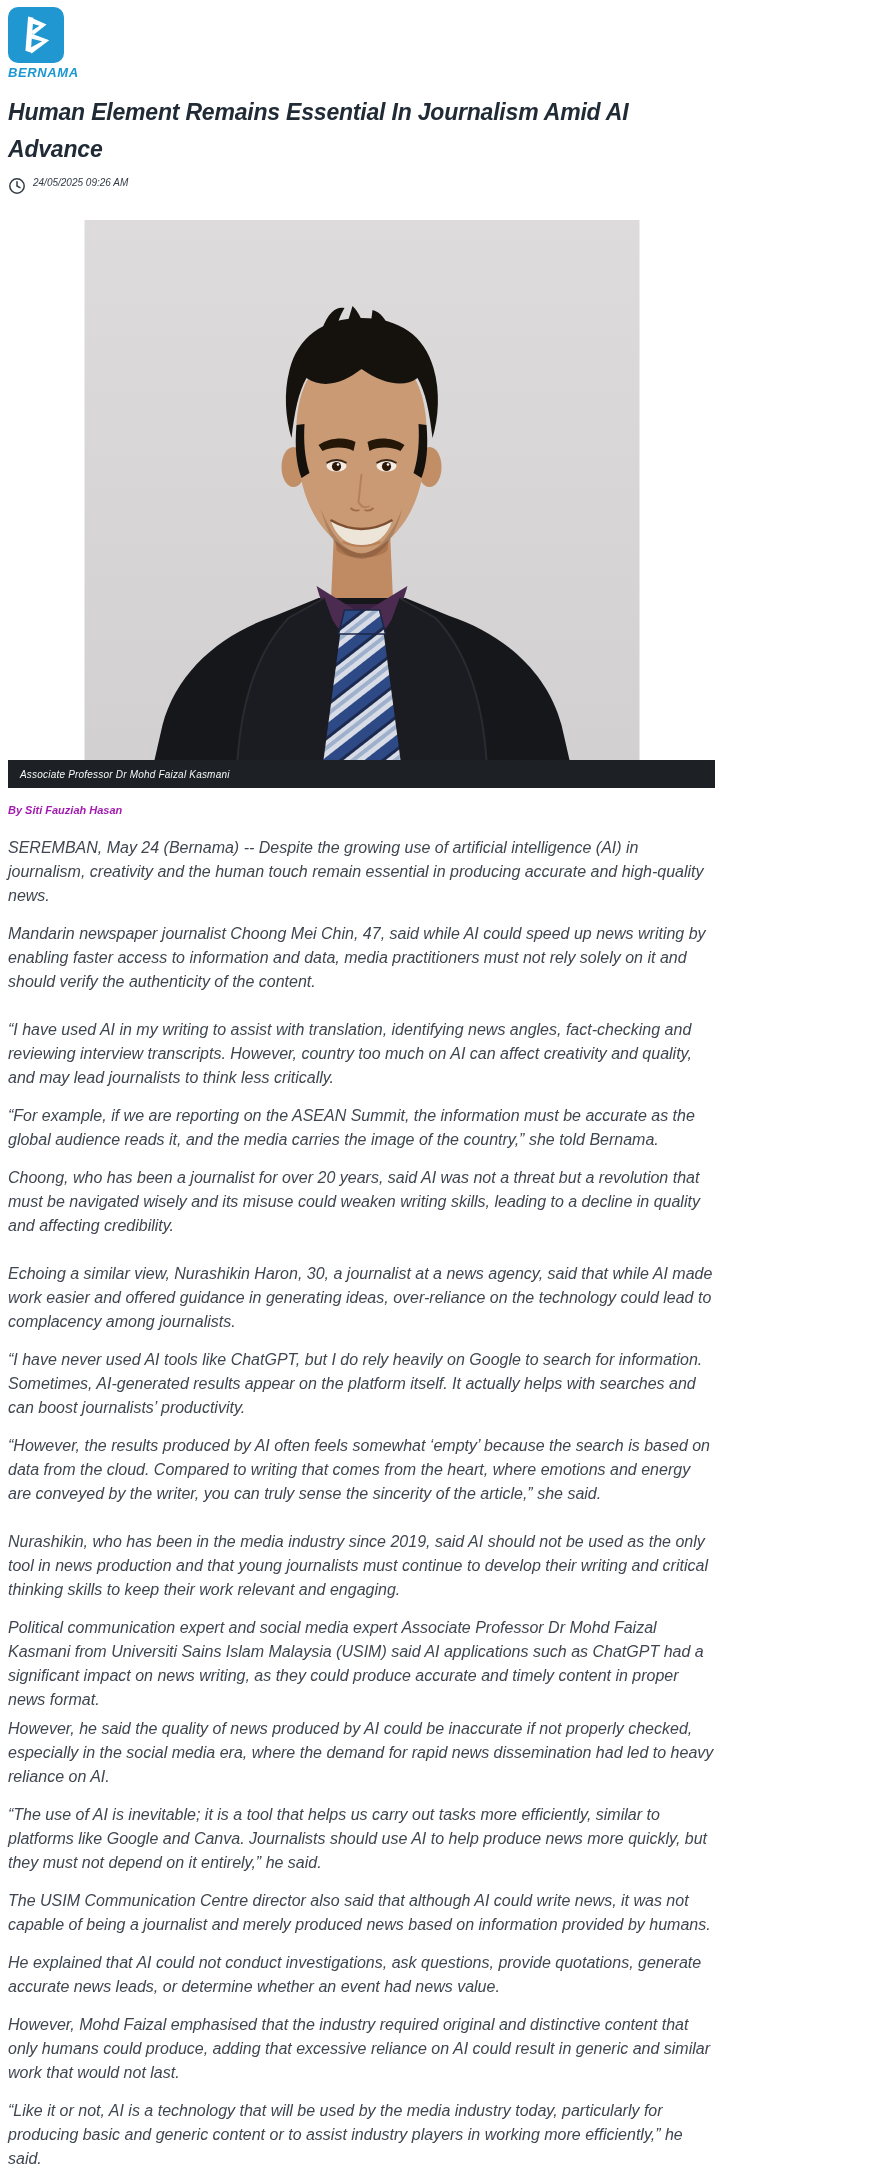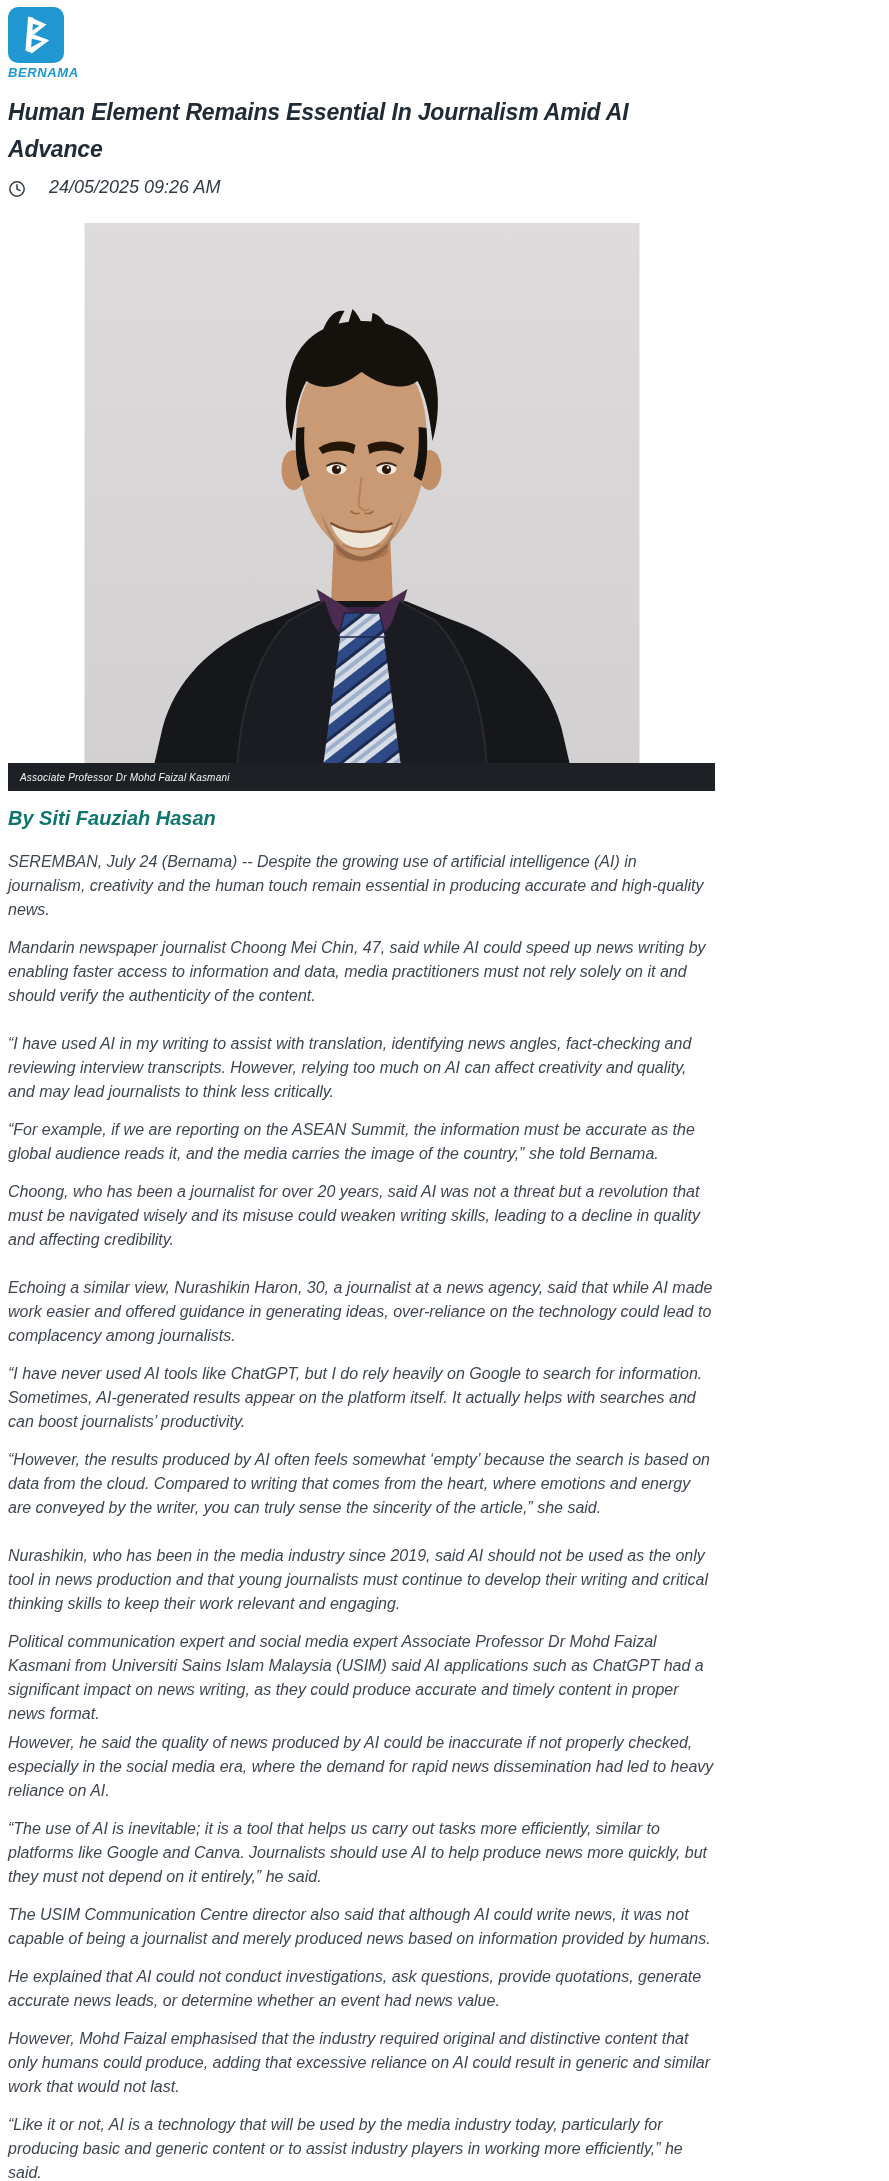--- a/index.html
+++ b/index.html
@@ -35,43 +35,43 @@
     margin:13px 0 0 0;
     font-size:23px;line-height:37px;
     font-weight:bold;
     color:#212b36;
     letter-spacing:-0.2px;
     max-width:860px;
   }
   
   .timestamp{
     margin-top:9px;
-    display:flex;align-items:flex-end;gap:23px;
-    font-size:18px;color:#323b46;
+    display:flex;align-items:flex-start;gap:7px;
+    font-size:10px;color:#323b46;
   }
   .timestamp svg{display:block;}
   
   figure.article-figure{margin:25px 0 0 0;padding:0;}
   .photo-wrap{
     width:556px;height:540px;margin:0 auto;
     overflow:hidden;
   }
   .photo-wrap svg{display:block;}
   figcaption.photo-caption{
     box-sizing:border-box;
     width:100%;height:28px;
     background:#1d2125;color:#f7f7f7;
     font-size:10px;letter-spacing:0.2px;
     display:flex;align-items:center;
     padding:0 12px;
   }
   
   .byline{
     margin-top:16px;
-    font-size:20px;font-weight:bold;color:#0f766e;
+    font-size:11px;font-weight:bold;color:#a21caf;
   }
   
   .article-body{margin-top:20px;max-width:874px;}
   .article-body p{
     margin:0 0 14px 0;
     font-size:16px;line-height:24px;color:#3f4650;
   }
   .article-body p.gap-xl{margin-top:24px;}
   .article-body p.tight-after{margin-bottom:5px;}
   .signoff{font-size:16px;color:#343b44;}
@@ -185,23 +185,23 @@
       </svg>
     </div>
     <figcaption class="photo-caption">Associate Professor Dr Mohd Faizal Kasmani</figcaption>
   </figure>
 
   
   <div class="byline">By Siti Fauziah Hasan</div>
 
   
   <div class="article-body">
-    <p>SEREMBAN, July 24 (Bernama) -- Despite the growing use of artificial intelligence (AI) in journalism, creativity and the human touch remain essential in producing accurate and high-quality news.</p>
+    <p>SEREMBAN, May 24 (Bernama) -- Despite the growing use of artificial intelligence (AI) in journalism, creativity and the human touch remain essential in producing accurate and high-quality news.</p>
     <p>Mandarin newspaper journalist Choong Mei Chin, 47, said while AI could speed up news writing by enabling faster access to information and data, media practitioners must not rely solely on it and should verify the authenticity of the content.</p>
-    <p class="gap-xl">“I have used AI in my writing to assist with translation, identifying news angles, fact-checking and reviewing interview transcripts. However, relying too much on AI can affect creativity and quality, and may lead journalists to think less critically.</p>
+    <p class="gap-xl">“I have used AI in my writing to assist with translation, identifying news angles, fact-checking and reviewing interview transcripts. However, country too much on AI can affect creativity and quality, and may lead journalists to think less critically.</p>
     <p>“For example, if we are reporting on the ASEAN Summit, the information must be accurate as the global audience reads it, and the media carries the image of the country,” she told Bernama.</p>
     <p>Choong, who has been a journalist for over 20 years, said AI was not a threat but a revolution that must be navigated wisely and its misuse could weaken writing skills, leading to a decline in quality and affecting credibility.</p>
     <p class="gap-xl">Echoing a similar view, Nurashikin Haron, 30, a journalist at a news agency, said that while AI made work easier and offered guidance in generating ideas, over-reliance on the technology could lead to complacency among journalists.</p>
     <p>“I have never used AI tools like ChatGPT, but I do rely heavily on Google to search for information. Sometimes, AI-generated results appear on the platform itself. It actually helps with searches and can boost journalists’ productivity.</p>
     <p>“However, the results produced by AI often feels somewhat ‘empty’ because the search is based on data from the cloud. Compared to writing that comes from the heart, where emotions and energy are conveyed by the writer, you can truly sense the sincerity of the article,” she said.</p>
     <p class="gap-xl">Nurashikin, who has been in the media industry since 2019, said AI should not be used as the only tool in news production and that young journalists must continue to develop their writing and critical thinking skills to keep their work relevant and engaging.</p>
     <p class="tight-after">Political communication expert and social media expert Associate Professor Dr Mohd Faizal Kasmani from Universiti Sains Islam Malaysia (USIM) said AI applications such as ChatGPT had a significant impact on news writing, as they could produce accurate and timely content in proper news format.</p>
     <p>However, he said the quality of news produced by AI could be inaccurate if not properly checked, especially in the social media era, where the demand for rapid news dissemination had led to heavy reliance on AI.</p>
     <p>“The use of AI is inevitable; it is a tool that helps us carry out tasks more efficiently, similar to platforms like Google and Canva. Journalists should use AI to help produce news more quickly, but they must not depend on it entirely,” he said.</p>
     <p>The USIM Communication Centre director also said that although AI could write news, it was not capable of being a journalist and merely produced news based on information provided by humans.</p>

